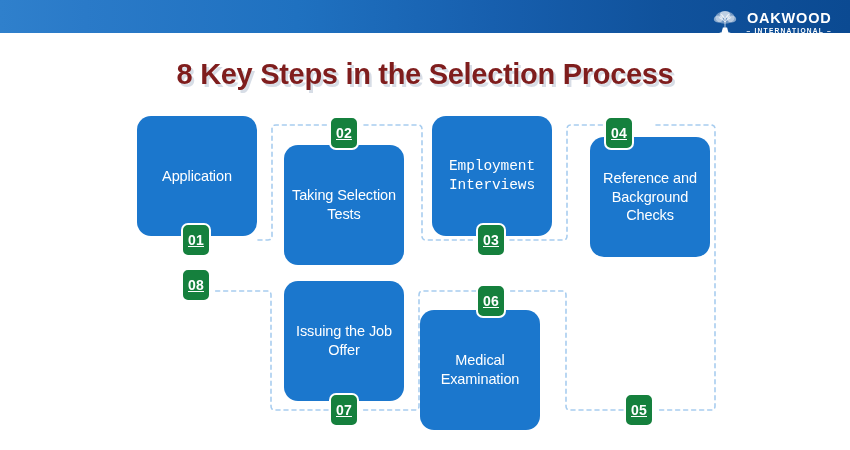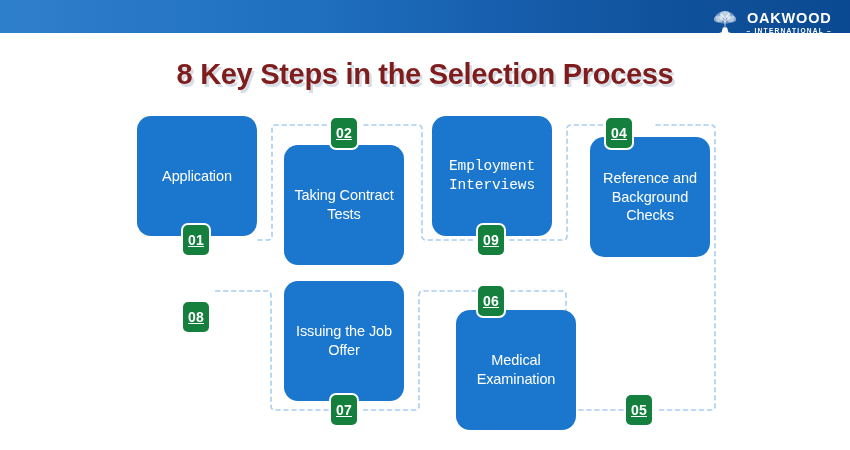--- a/index.html
+++ b/index.html
@@ -189,41 +189,41 @@
       <path d="M 328 410 L 275 410 Q 271 410 271 406 L 271 295 Q 271 291 267 291 L 213 291"></path>
     </g>
   </svg>
 
   <div class="step-card" style="left:137px; top:116px;">
     <span class="step-label">Application</span>
   </div>
   <div class="step-badge" style="left:181px; top:223px;text-align:center;">01</div>
 
   <div class="step-card" style="left:284px; top:145px;">
-    <span class="step-label">Taking Contract Tests</span>
+    <span class="step-label">Taking Selection Tests</span>
   </div>
   <div class="step-badge" style="left:329px; top:116px;">02</div>
 
   <div class="step-card" style="left:432px; top:116px;font-family:Liberation Mono, monospace;">
     <span class="step-label">Employment Interviews</span>
   </div>
-  <div class="step-badge" style="left:476px; top:223px;">09</div>
+  <div class="step-badge" style="left:476px; top:223px;">03</div>
 
   <div class="step-card" style="left:580px; top:137px;margin-left:10px;">
     <span class="step-label">Reference and Background Checks</span>
   </div>
   <div class="step-badge" style="left:604px; top:116px;text-align:center;">04</div>
 
   <div class="step-badge" style="left:624px; top:393px;">05</div>
 
-  <div class="step-card" style="left:456px; top:310px;">
+  <div class="step-card" style="left:420px; top:310px;">
     <span class="step-label">Medical Examination</span>
   </div>
   <div class="step-badge" style="left:476px; top:284px;">06</div>
 
   <div class="step-card" style="left:284px; top:281px;text-align:center;">
     <span class="step-label">Issuing the Job Offer</span>
   </div>
   <div class="step-badge" style="left:329px; top:393px;">07</div>
 
-  <div class="step-badge" style="left:181px; top:300px;">08</div>
+  <div class="step-badge" style="left:181px; top:268px;">08</div>
 
 </div>
 
 </body></html>

